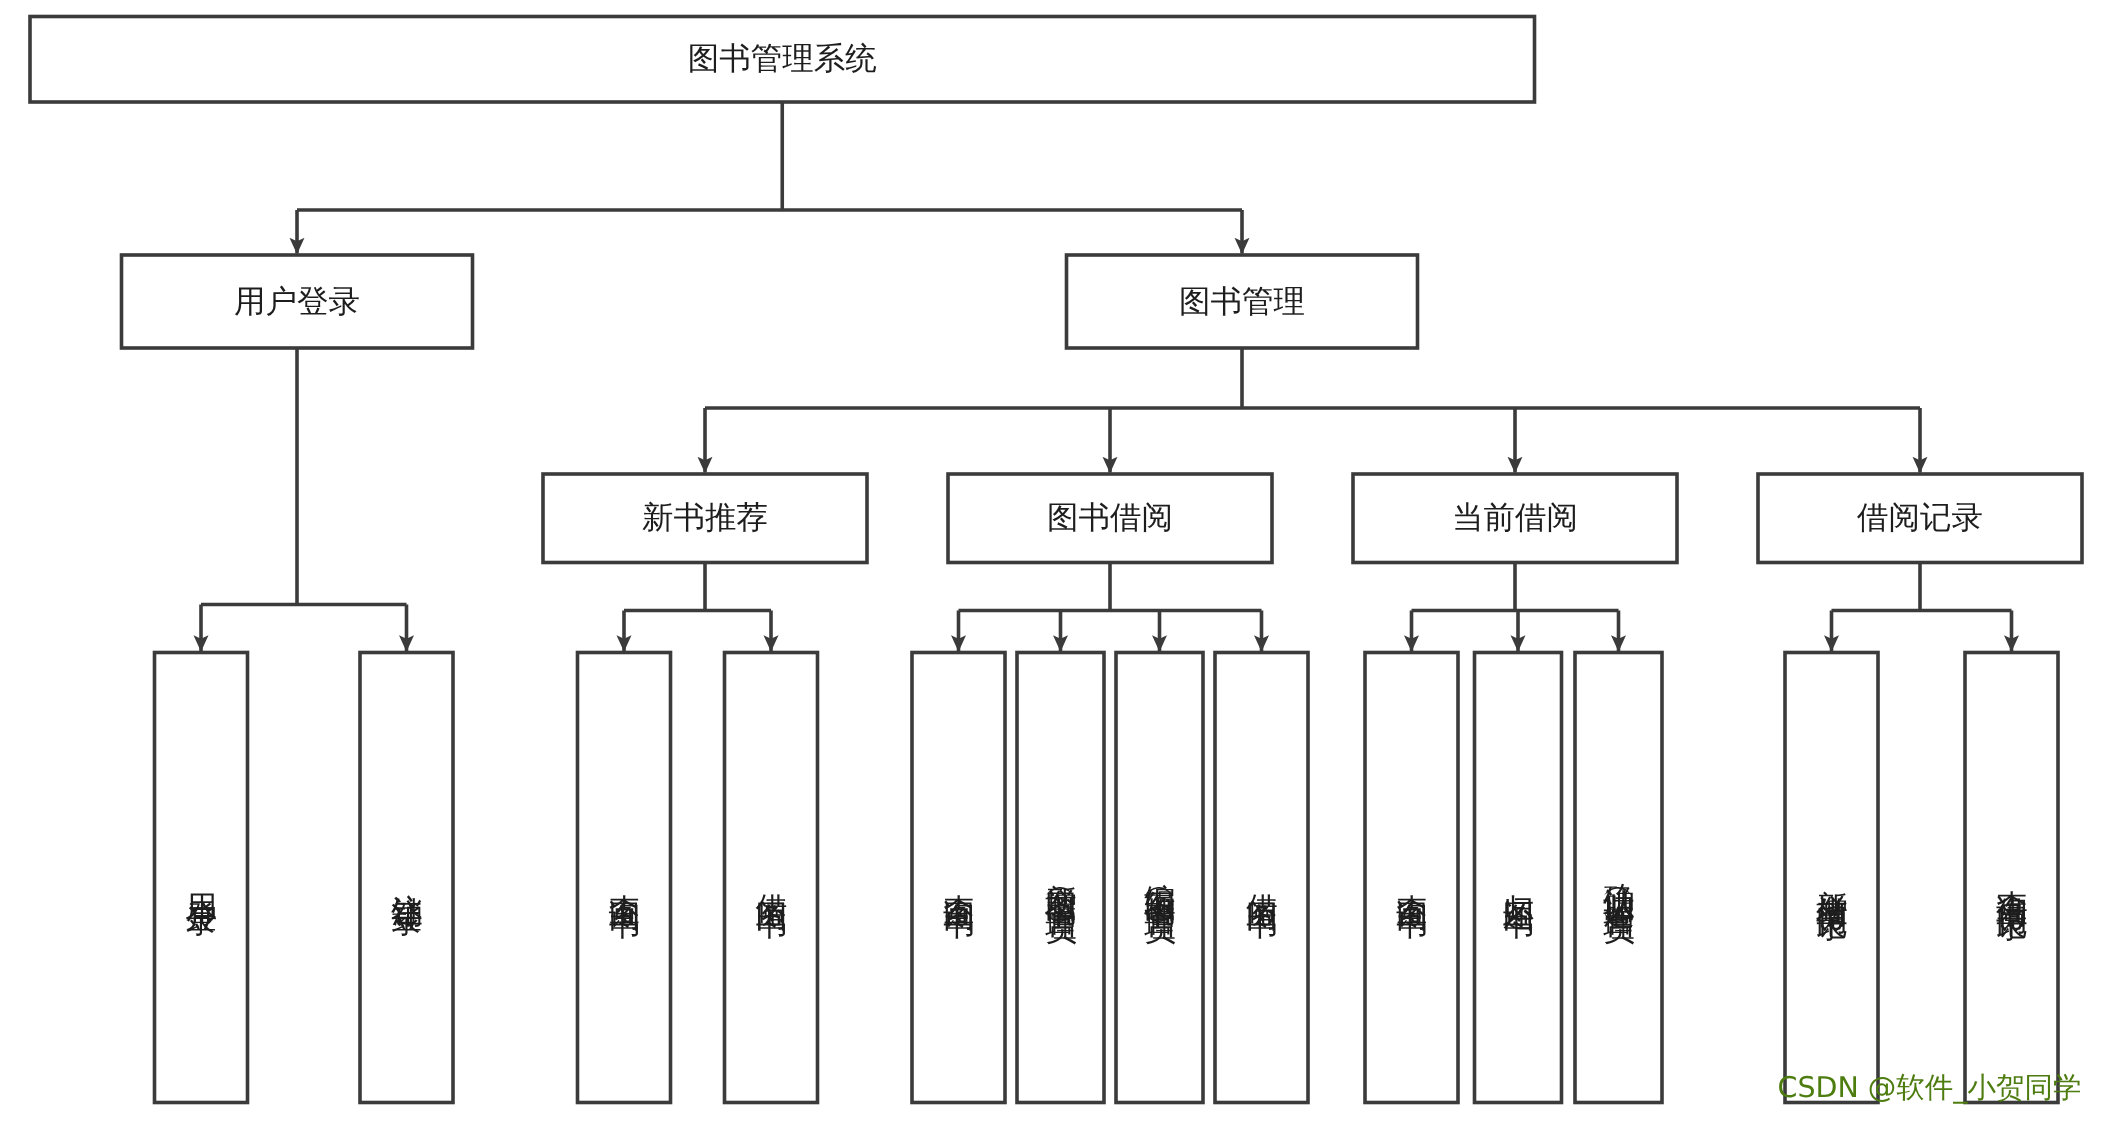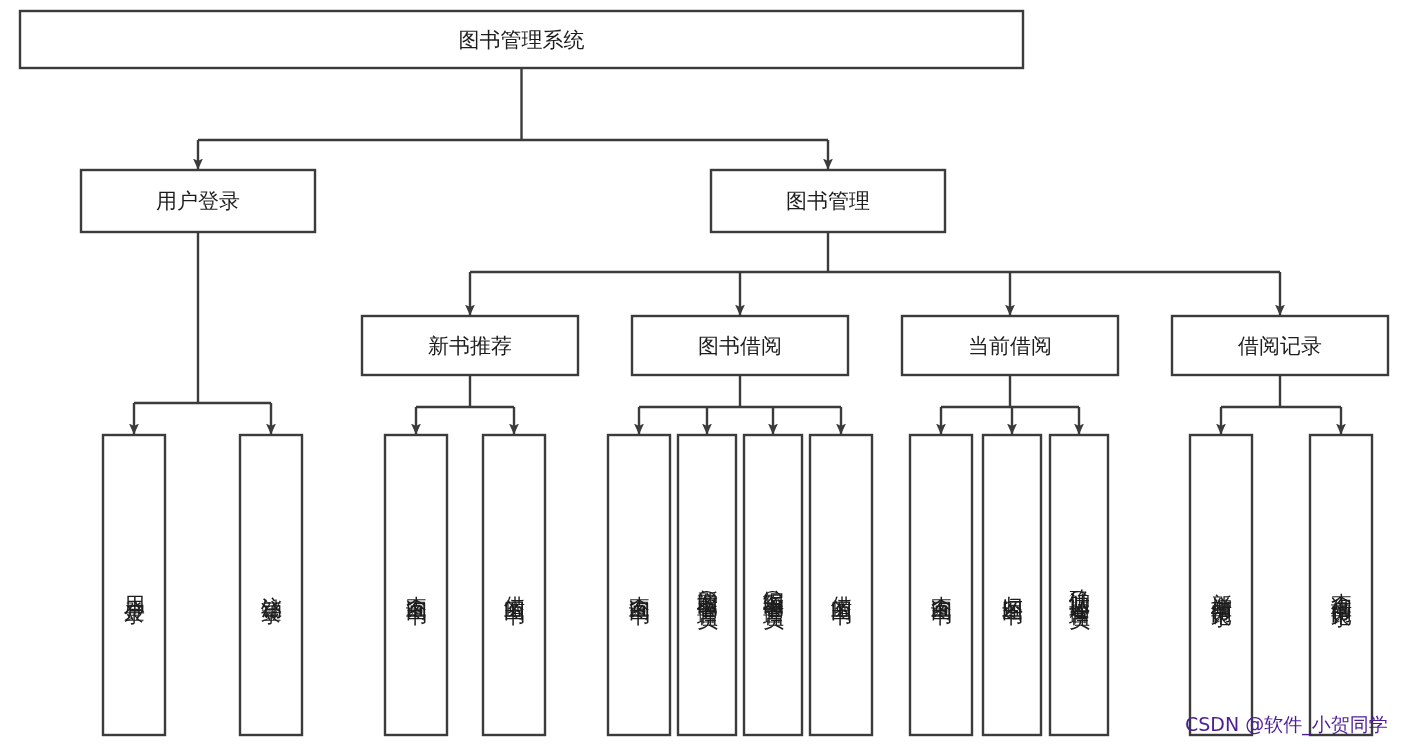--- a/index.html
+++ b/index.html
@@ -60,21 +60,21 @@
     line-height: 1.18;
     letter-spacing: 3px;
     color: #1d1d1d;
     white-space: nowrap;
     pointer-events: none;
   }
   .watermark {
     position: absolute;
     font-family: "DejaVu Sans", "Liberation Sans", sans-serif;
     font-size: 19px;
-    color: #4c1d95;
+    color: #4d7c0f;
     white-space: nowrap;
     left: 1185px;
     top: 712px;
   }
 </style>
 </head>
 <body>
 
 <div id="diagram-root">
   <svg class="canvas" viewBox="0 0 1405 747">

